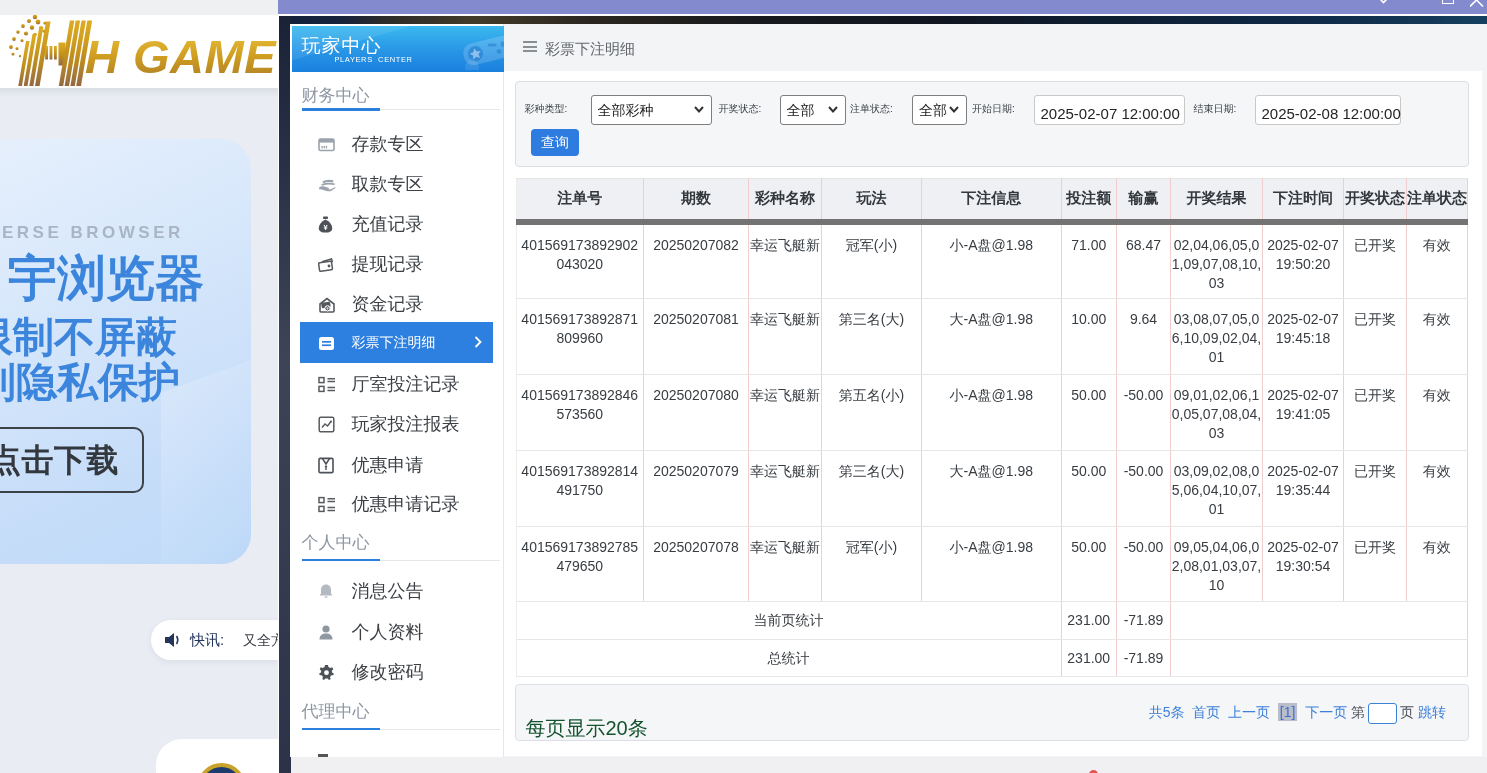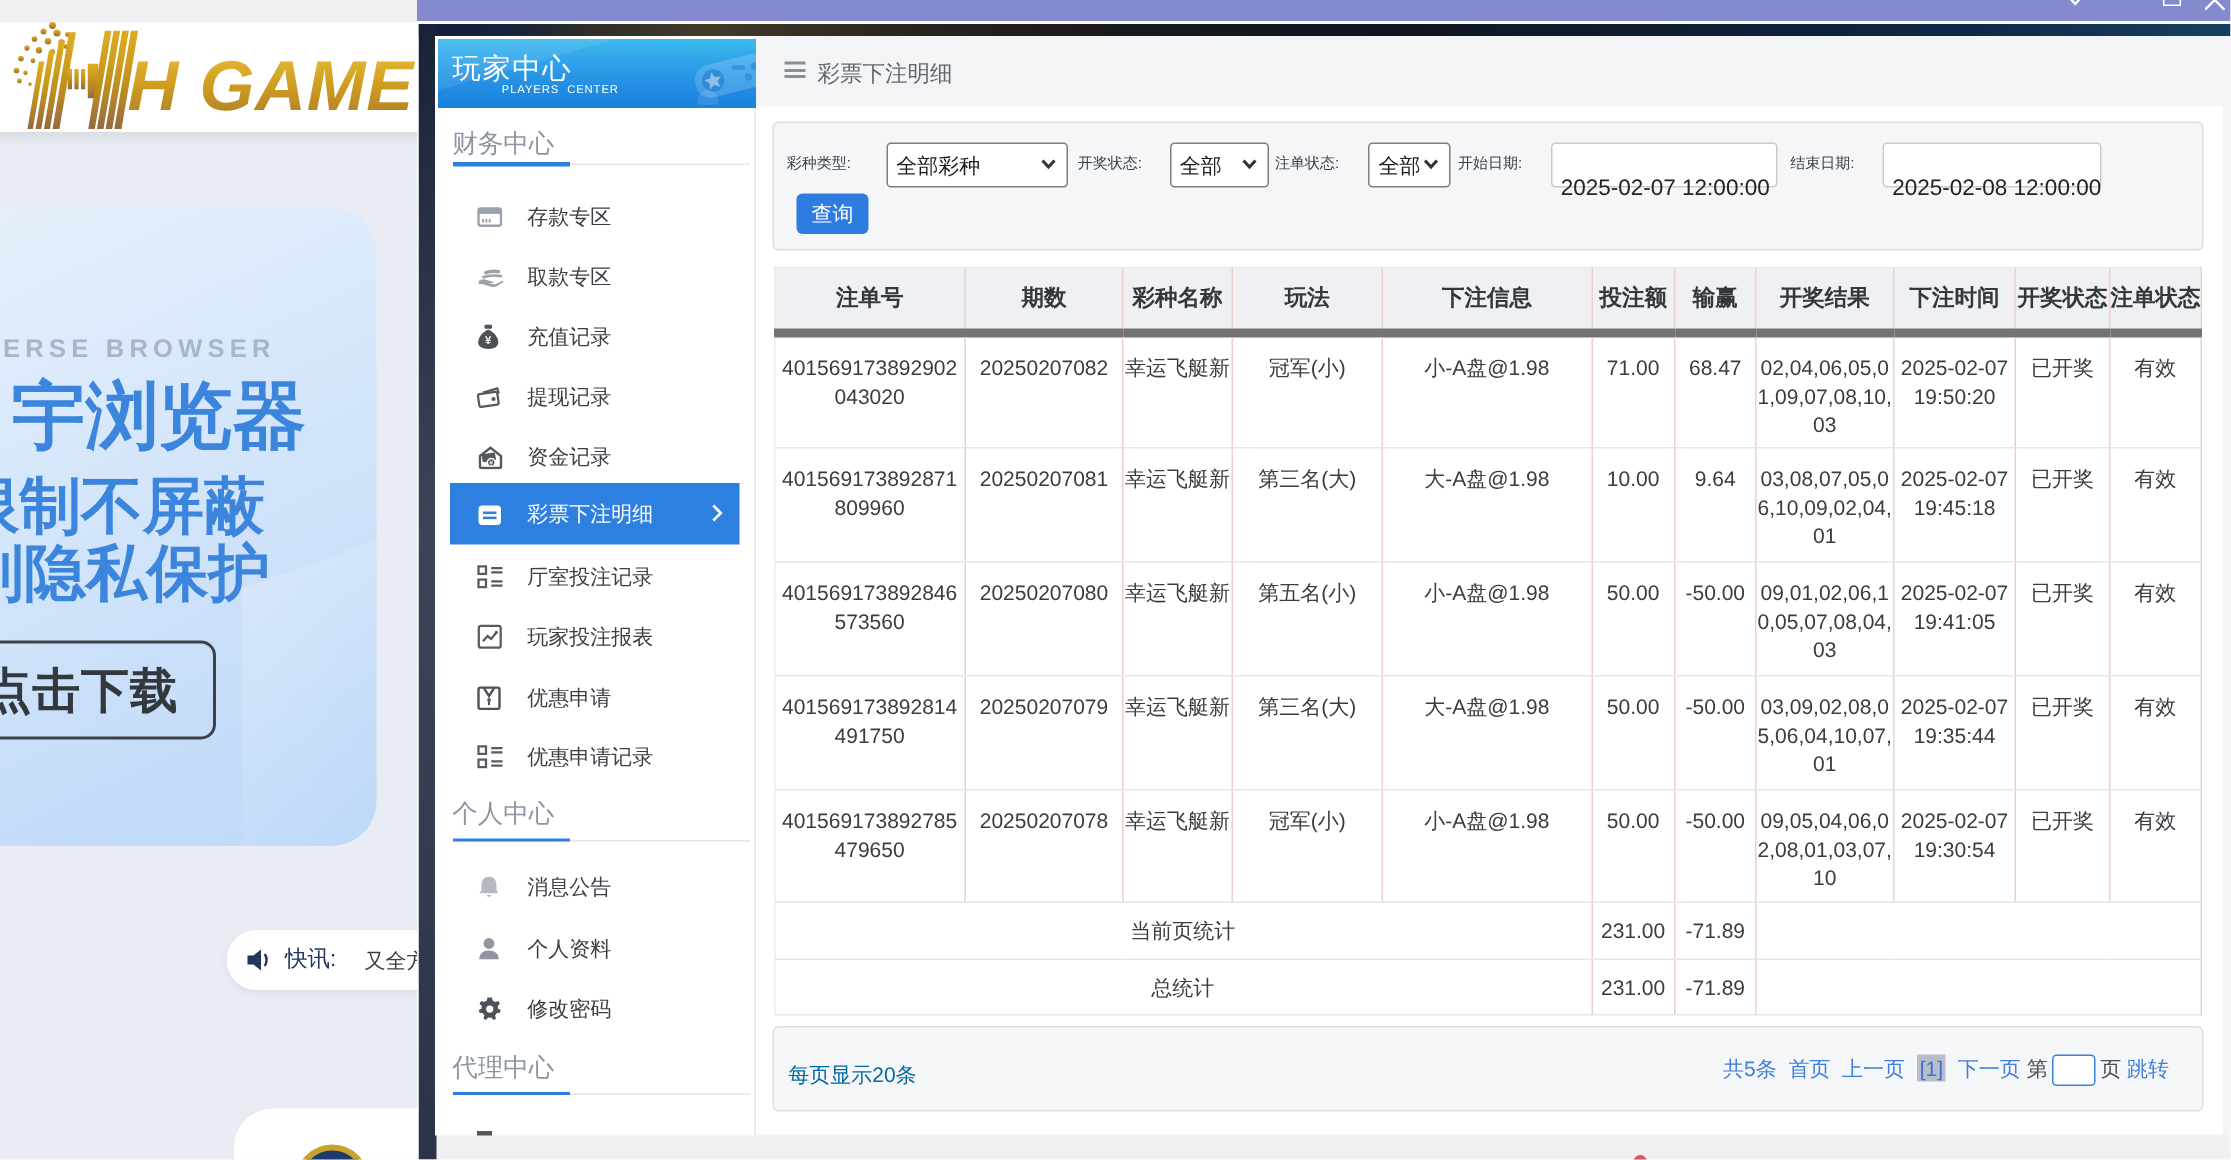--- a/index.html
+++ b/index.html
@@ -42,56 +42,56 @@
   #sbhead { left:291.5px; top:25.5px; width:235px; height:46px;
       background:linear-gradient(180deg,#3bb9ef 0%,#2795e6 55%,#1a80dd 100%); overflow:hidden; }
   #sbhead .sheen { position:absolute; left:-40px; top:-45px; width:170px; height:65px; background:rgba(255,255,255,.09); transform:rotate(-16deg); }
   #sbhead .t1 { position:absolute; left:10px; top:7px; font-size:19px; color:#fff; letter-spacing:1px; }
   #sbhead .t2 { position:absolute; left:11px; top:29.5px; font-size:7.5px; color:#fff; letter-spacing:0.6px;margin-left:32px; }
   .sec-label { left:301.5px; width:180px; font-size:17px; color:#8c95a1; }
   .sec-blue { left:301.5px; width:78px; height:2.5px; background:#2b7fdd; }
   .sec-gray { left:301.5px; width:198px; height:1px; background:#e4e6ea; }
   .mi { left:290px; width:213px; height:40px; }
   .mi .ic { position:absolute; left:28px; top:12px; width:17px; height:17px; }
-  .mi .lb { position:absolute; left:61.5px; top:0; line-height:40px; font-size:14px; color:#3c4045; white-space:nowrap; }
+  .mi .lb { position:absolute; left:61.5px; top:0; line-height:40px; font-size:18px; color:#3c4045; white-space:nowrap; }
   #sel { left:300px; top:322px; width:193px; height:41px; background:#2d7fe0; }
   #sel .ic { position:absolute; left:18px; top:12.5px; width:17px; height:17px; }
   #sel .lb { position:absolute; left:51.5px; top:0; line-height:41px; font-size:14px; color:#fff; }
   #sel .ar { position:absolute; left:174px; top:13px; width:8px; height:14px; }
 
   
   #mainbg { left:503.5px; top:24px; width:983.5px; height:732.5px; background:#f3f4f6; }
   #titleham { left:523px; top:41px; width:14px; height:12px; }
   #titleham i { position:absolute; left:0; width:14px; height:2.2px; background:#8a8f94; }
   #titletx { left:545px; top:40px; font-size:15px; color:#63676c; }
   #whitecard { left:503.5px; top:71px; width:978.5px; height:685px; background:#fff; }
   #filterbox { left:514.5px; top:81px; width:954.5px; height:86px; background:#f5f6f8; border:1px solid #dbdfe4; border-radius:4px; }
   .flabel { top:102px; font-size:10px; color:#3a3f45; }
   .fsel { top:95px; height:30px; background:#fff; border:1px solid #7e7e7e; border-radius:3px; font-size:14px; color:#1c1c1c; }
   .fsel span { position:absolute; left:6px; top:0; line-height:28px; }
   .fsel svg { position:absolute; right:7px; top:10px; }
   .finput { top:95px; height:30px; background:#fff; border:1px solid #c9c9c9; border-radius:3px; font-size:15px; color:#242424; }
-  .finput span { position:absolute; left:6px; top:16px; line-height:28px; white-space:nowrap; }
+  .finput span { position:absolute; left:6px; top:4px; line-height:28px; white-space:nowrap; }
   #qbtn { left:531px; top:129px; width:48px; height:27px; background:#2e7ce0; border-radius:4px;
           color:#fff; font-size:14px; text-align:center; line-height:27px; }
 
   
   #btable { left:515.5px; top:178px; border-collapse:collapse; table-layout:fixed; width:951px;
             font-family:"Liberation Sans",sans-serif; }
   #btable th { background:#eef0f4; font-size:15px; font-weight:bold; color:#33383d; height:43px;
             border-top:1px solid #e6e6e6; border-bottom:6px solid #737373; border-right:1px solid #f2cdcd; white-space:nowrap; padding:0; }
   #btable th:first-child { border-left:1px solid #ececec; }
   #btable td { text-align:center; vertical-align:top; padding-top:11px; font-size:14px; color:#383d42; line-height:19px;
             border-right:1px solid #f2cdcd; border-bottom:1px solid #e6e6e6; background:#fff; }
   #btable td:first-child { border-left:1px solid #ececec; }
   #btable tr.stat td { vertical-align:middle; padding-top:0; }
 
   
   #pagebar { left:514.5px; top:684px; width:954.5px; height:56.5px; background:#f5f6f8; border:1px solid #dbdfe4; border-radius:4px; }
-  #pagebar .lft { position:absolute; left:10px; top:4px; line-height:54px; font-size:14px; color:#0369a1; }
+  #pagebar .lft { position:absolute; left:10px; top:16px; line-height:54px; font-size:20px; color:#14532d; }
   #pagebar .rgt { position:absolute; right:22px; top:0; height:54px; line-height:54px; font-size:14px; }
   .pb-blue { color:#3d7fd9; } .pb-dark { color:#4a4f55; }
   .pb-cur { background:#b9bdc9; color:#3d6fd0; padding:1px 2px; }
   .pb-input { display:inline-block; width:29px; height:21px; background:#fff; border:1px solid #3b82d8; border-radius:3px; vertical-align:middle; margin:0 3px; }
   #reddot { left:1089px; top:769.5px; width:9px; height:9px; border-radius:50%; background:#e25555; }
 </style>
 </head>
 <body>
 
 <div class="abs" id="lp-top"></div>

